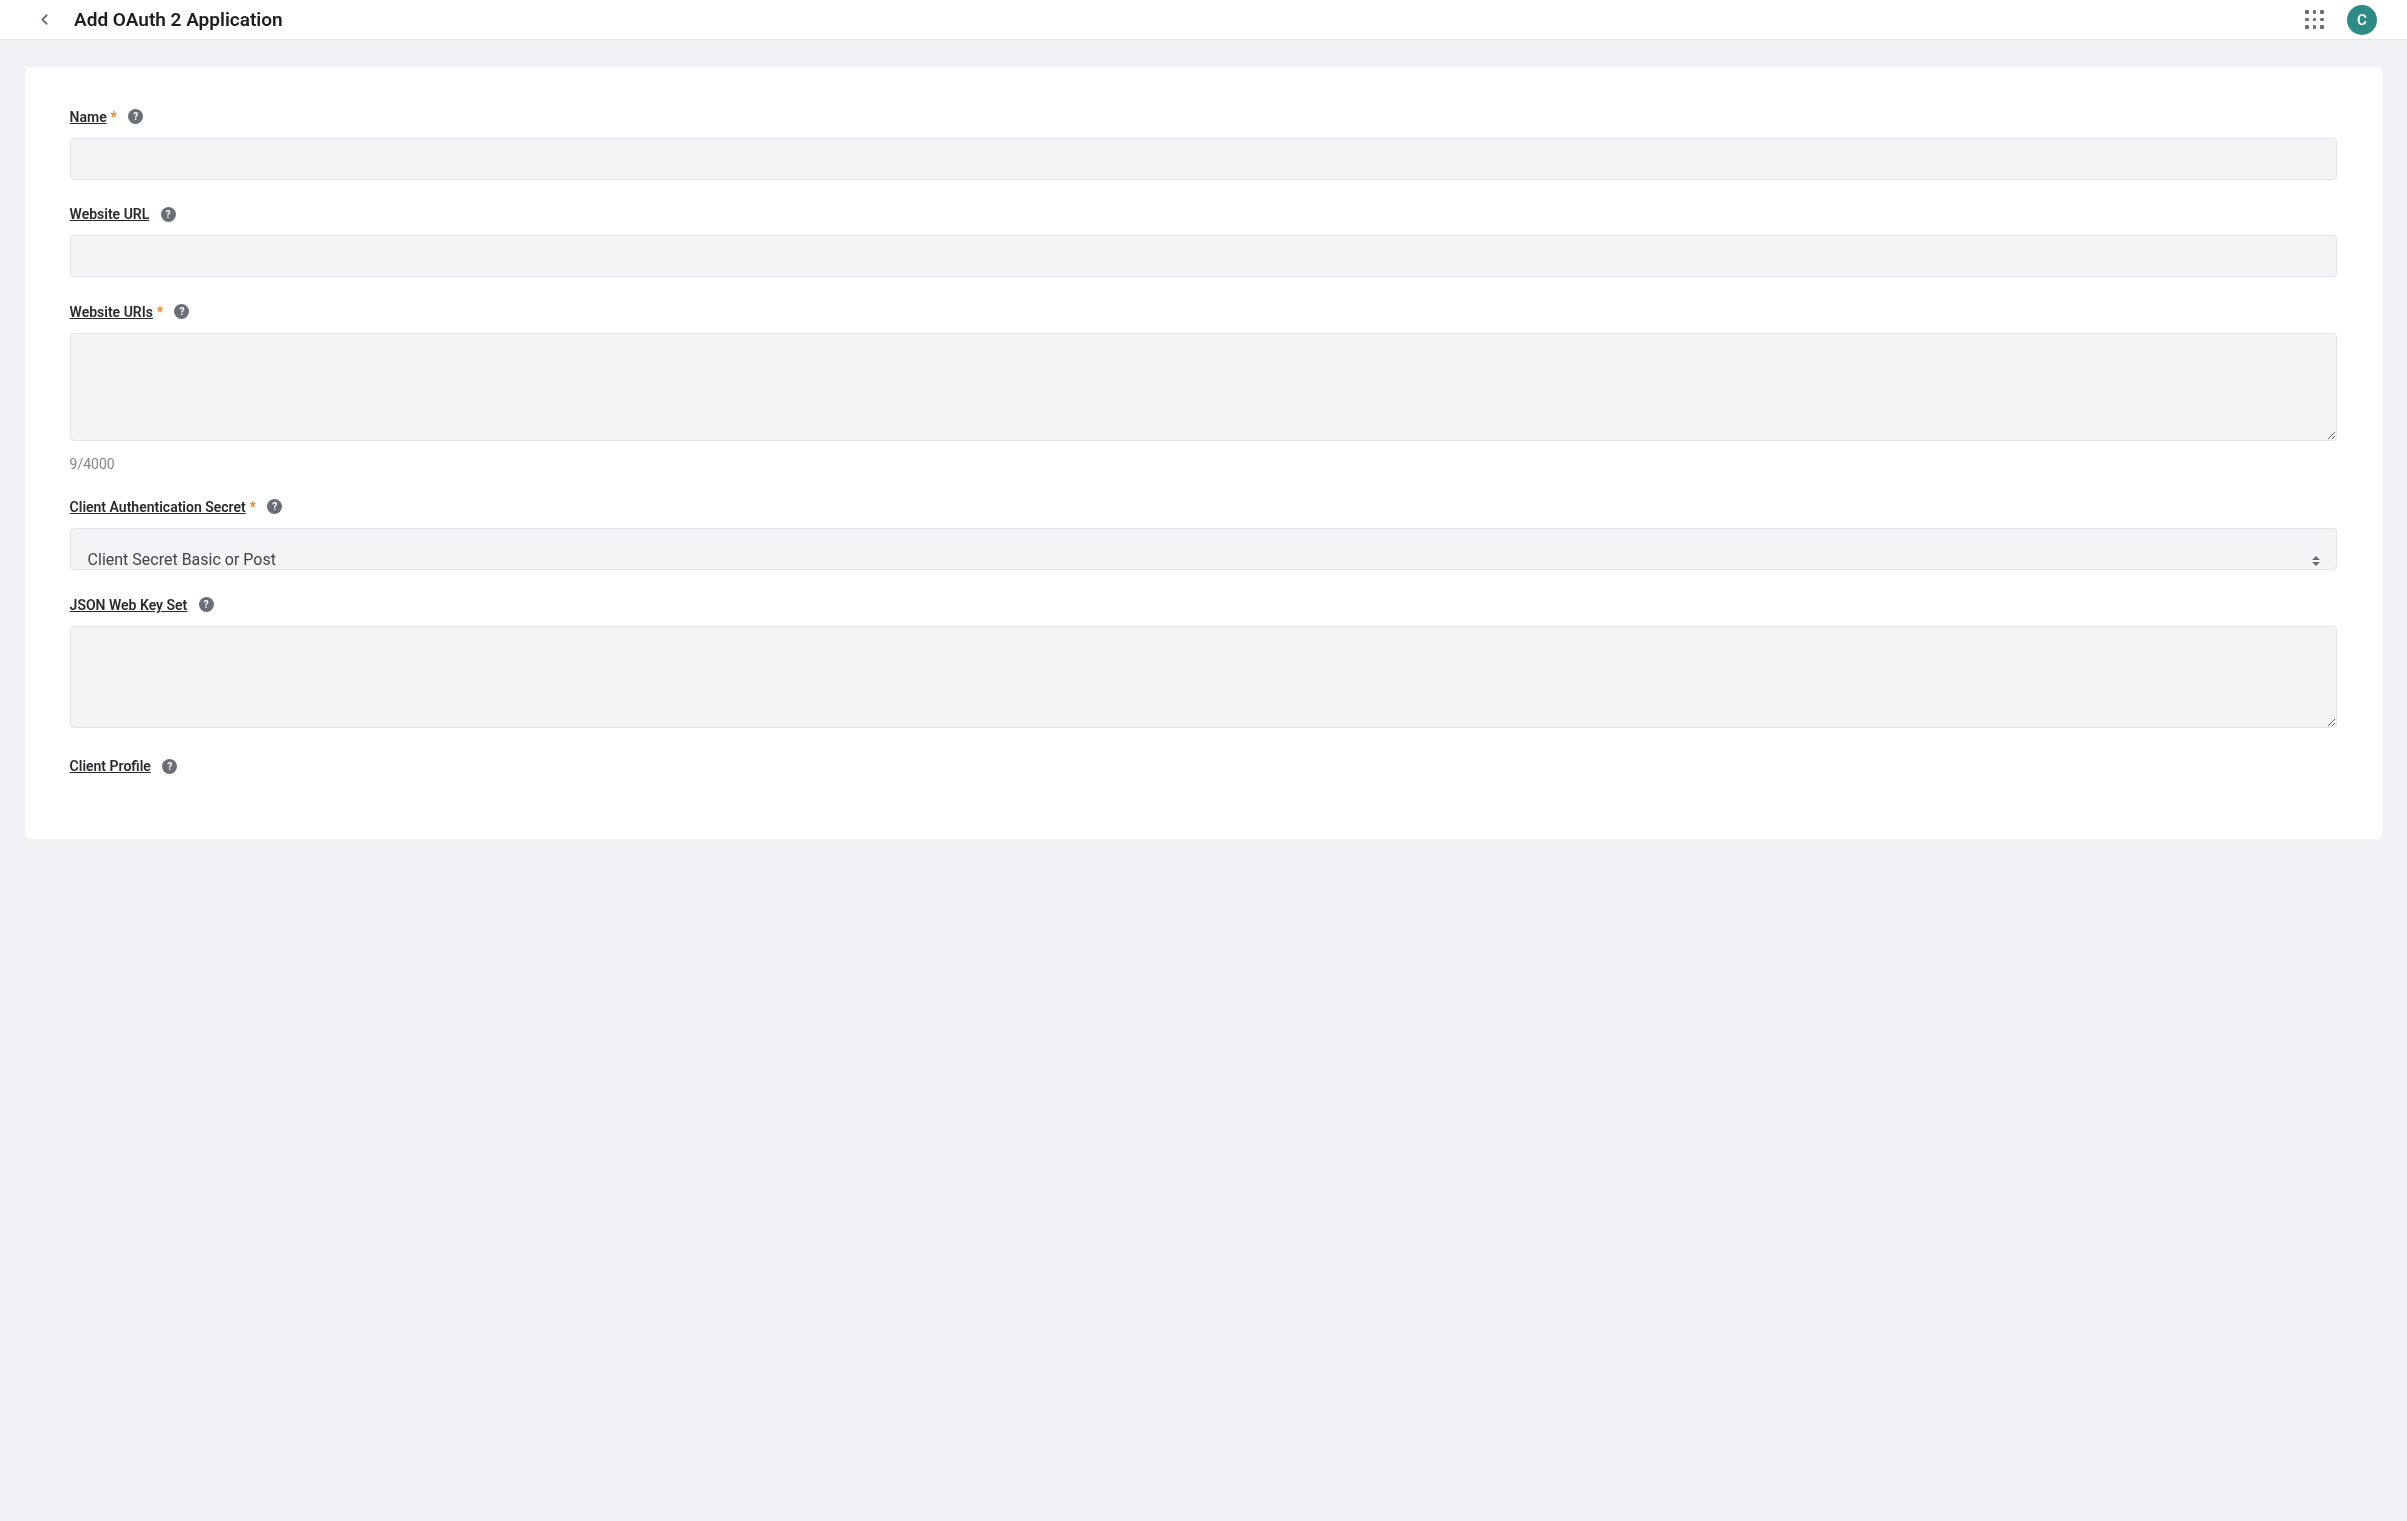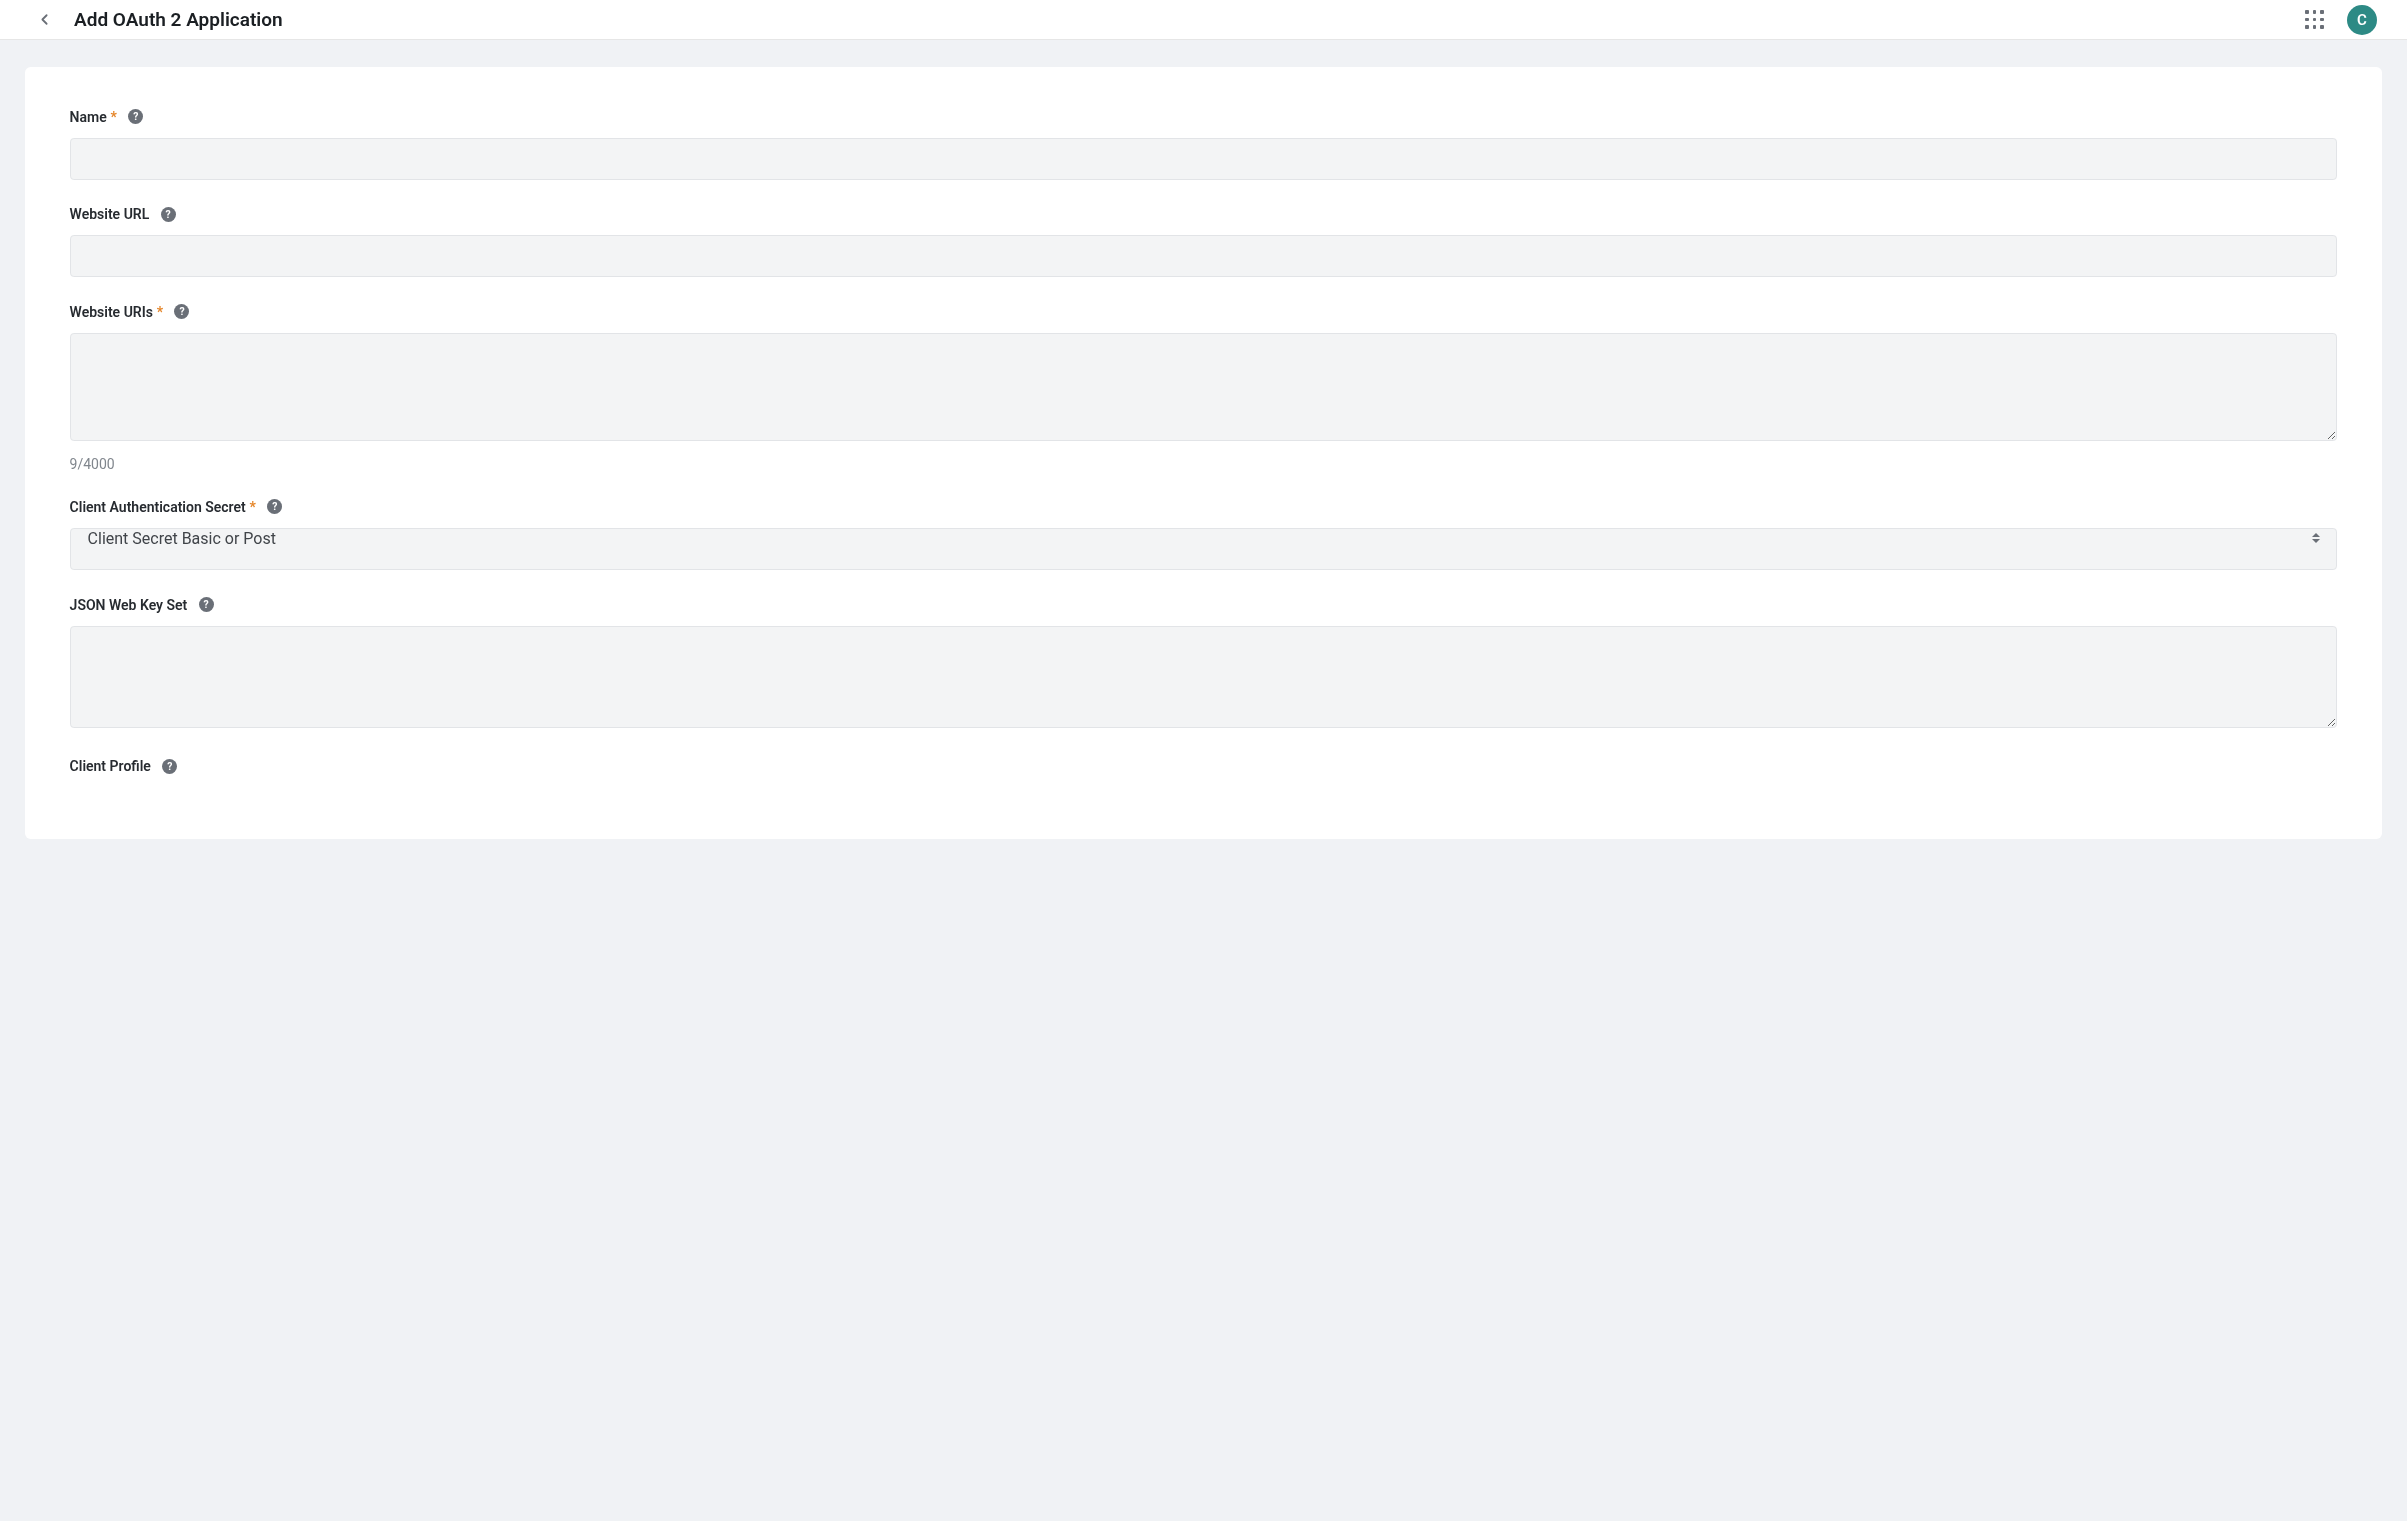--- a/index.html
+++ b/index.html
@@ -84,20 +84,21 @@
   .label-row {
     display: flex;
     align-items: center;
     gap: 5.7px;
     margin-bottom: 13.2px;
   }
   .label-text {
     font-size: 14px;
     font-weight: 600;
     color: #272b30;
+    text-decoration: underline;
   }
   .required {
     color: #e5862a;
     font-weight: 700;
     font-size: 14px;
     margin-left: -1.9px;
   }
   .help-icon {
     width: 15px;
     height: 15px;
@@ -133,21 +134,21 @@
   .textarea.callback { height: 108px; }
   .textarea.jwks { height: 102px; }
   .char-count {
     margin-top: 11.4px;
     font-size: 14px;
     color: #80868d;
   }
   .select-wrap {
     height: 42px;
     display: flex;
-    align-items: flex-start;
+    align-items: flex-end;
     justify-content: space-between;
     padding: 0 15px 0 17px;
     cursor: pointer;
   }
   .select-value { font-size: 16px; color: #404449; }
   .select-caret {
     width: 11.4px;
     height: 17px;
     display: flex;
     flex-direction: column;

